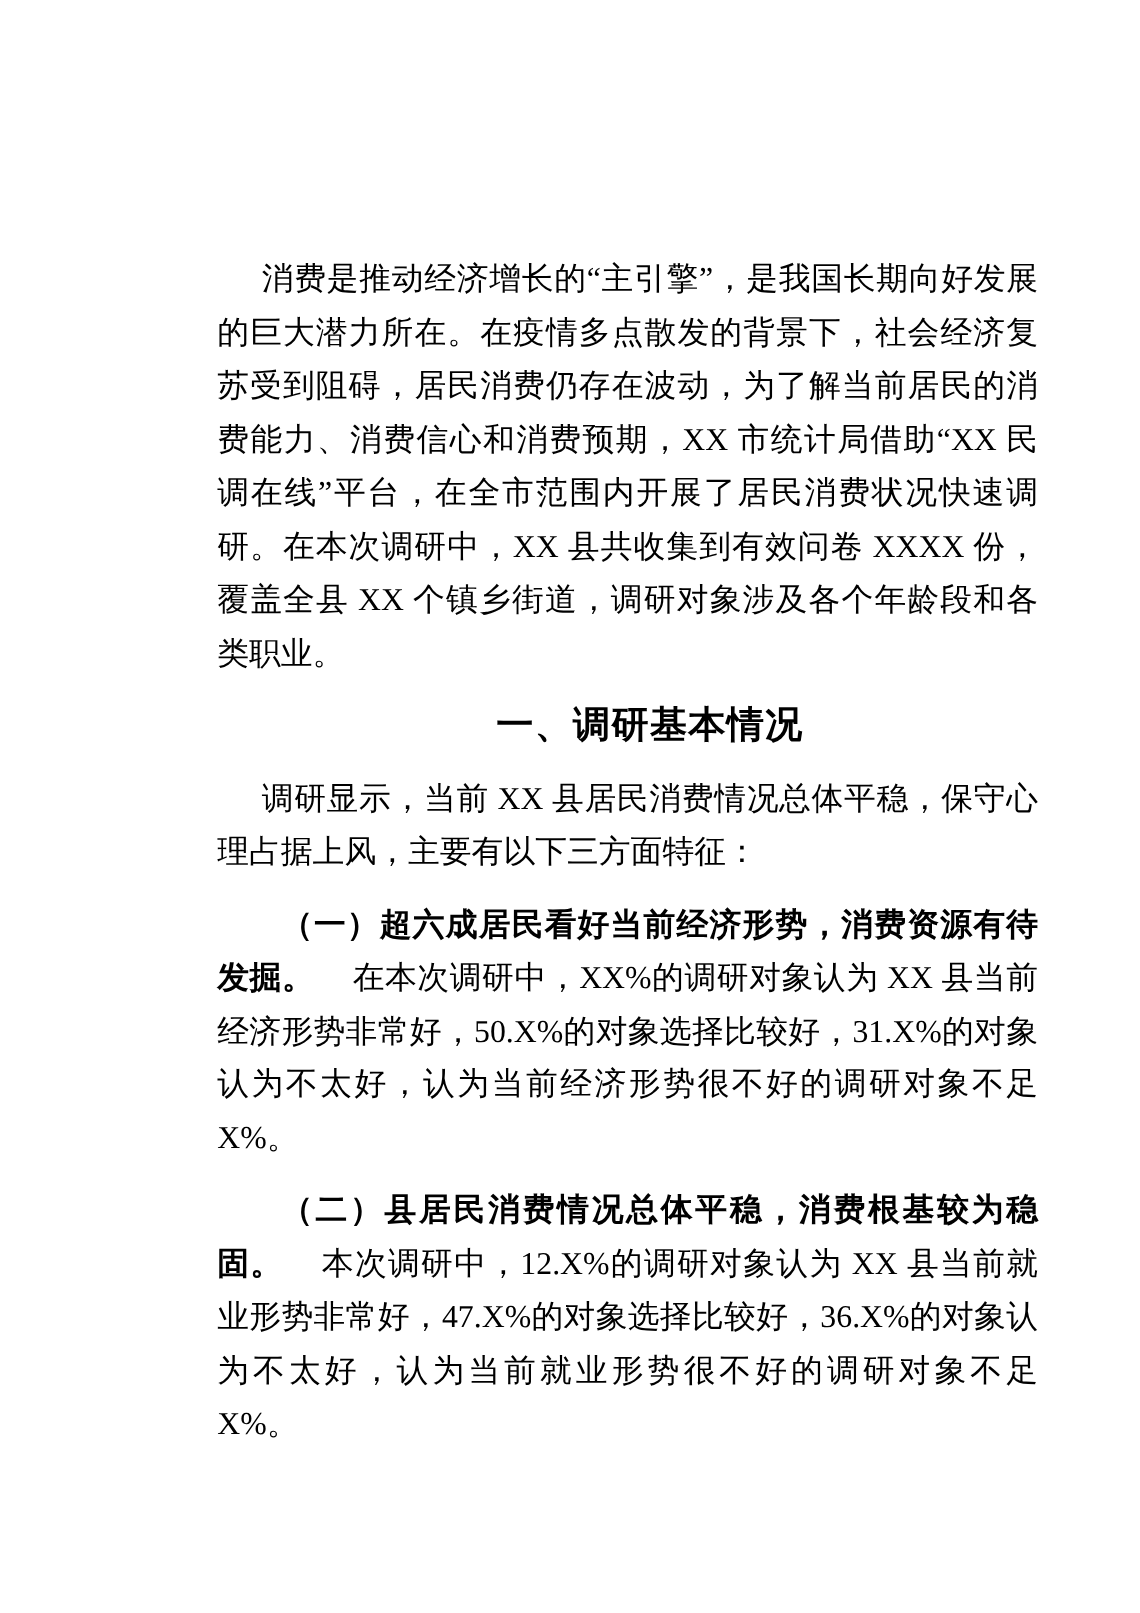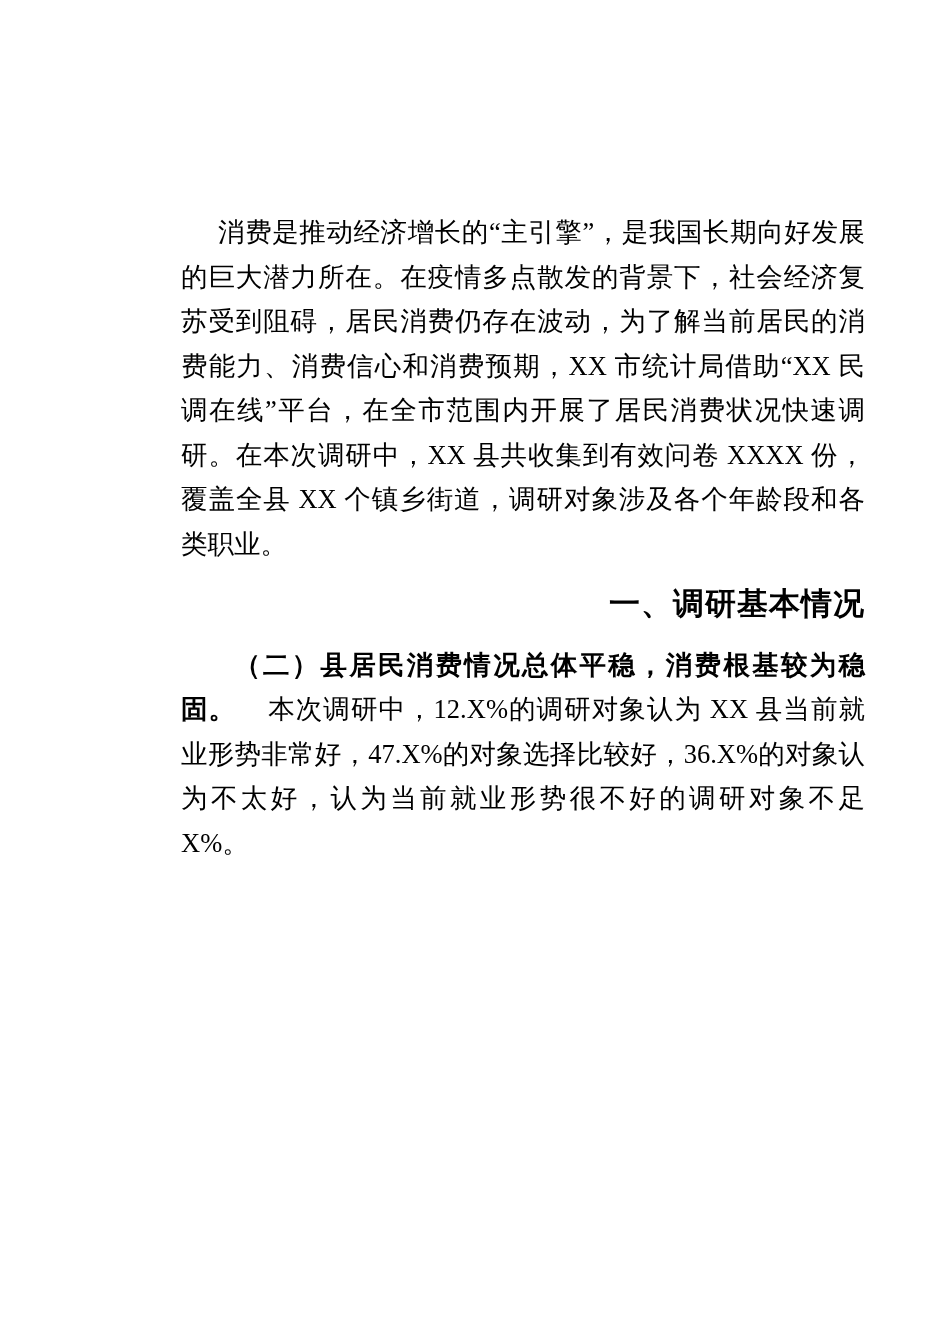--- a/index.html
+++ b/index.html
@@ -24,35 +24,37 @@
   .body-para {
     text-indent: 1.4em;
     font-weight: normal;
   }
   .section-heading {
     font-family: "Liberation Sans", "DejaVu Sans", sans-serif;
     font-weight: 700;
     font-size: 31px;
     line-height: 44.5px;
     text-indent: 1.2em;
-    text-align: right;
+    text-align: center;
     letter-spacing: 1px;
   }
   .item-lead {
     font-weight: 700;
   }
 </style>
 </head>
 <body>
 
 <div class="page">
 
   <p class="body-para">消费是推动经济增长的“主引擎”，是我国长期向好发展的巨大潜力所在。在疫情多点散发的背景下，社会经济复苏受到阻碍，居民消费仍存在波动，为了解当前居民的消费能力、消费信心和消费预期，XX 市统计局借助“XX 民调在线”平台，在全市范围内开展了居民消费状况快速调研。在本次调研中，XX 县共收集到有效问卷 XXXX 份，覆盖全县 XX 个镇乡街道，调研对象涉及各个年龄段和各类职业。</p>
 
   <h2 class="section-heading">一、调研基本情况</h2>
 
+  <p class="body-para">调研显示，当前 XX 县居民消费情况总体平稳，保守心理占据上风，主要有以下三方面特征：</p>
 
+  <p class="body-para"><span class="item-lead">（一）超六成居民看好当前经济形势，消费资源有待发掘。</span><span>在本次调研中，XX%的调研对象认为 XX 县当前经济形势非常好，50.X%的对象选择比较好，31.X%的对象认为不太好，认为当前经济形势很不好的调研对象不足 X%。</span></p>
 
   <p class="body-para"><span class="item-lead">（二）县居民消费情况总体平稳，消费根基较为稳固。</span><span>本次调研中，12.X%的调研对象认为 XX 县当前就业形势非常好，47.X%的对象选择比较好，36.X%的对象认为不太好，认为当前就业形势很不好的调研对象不足 X%。</span></p>
 
 
 
 </div>
 
 </body></html>

